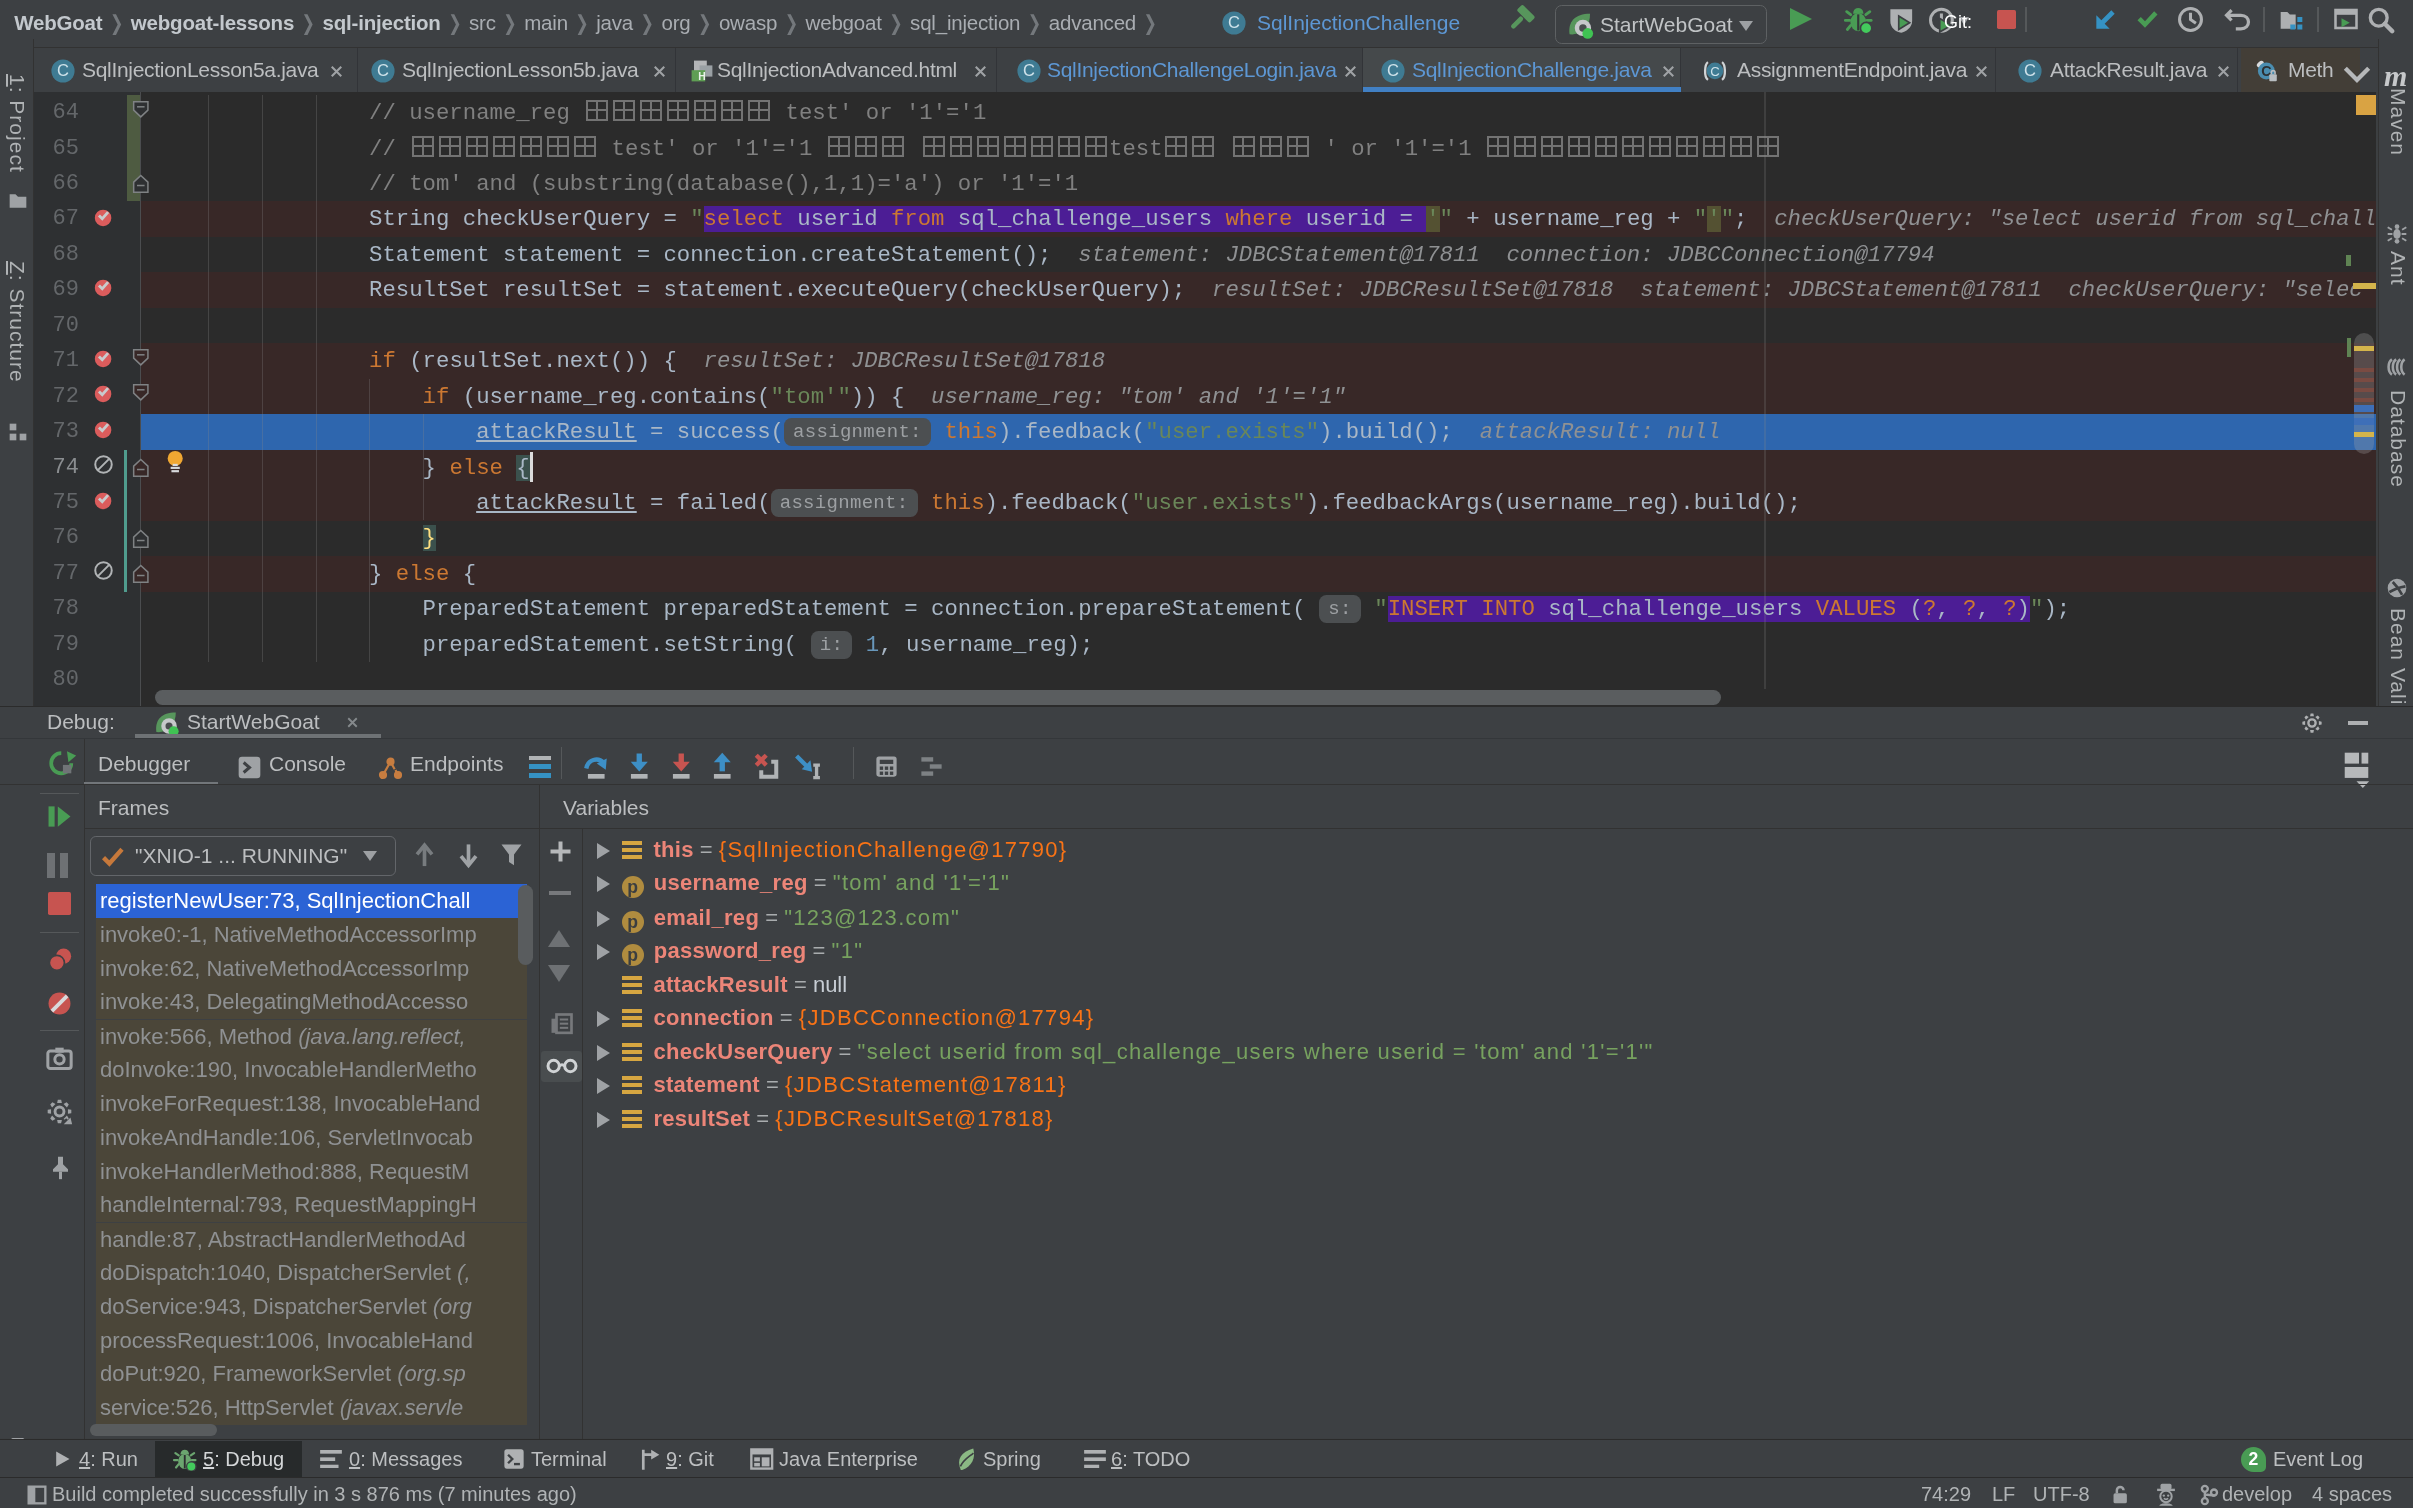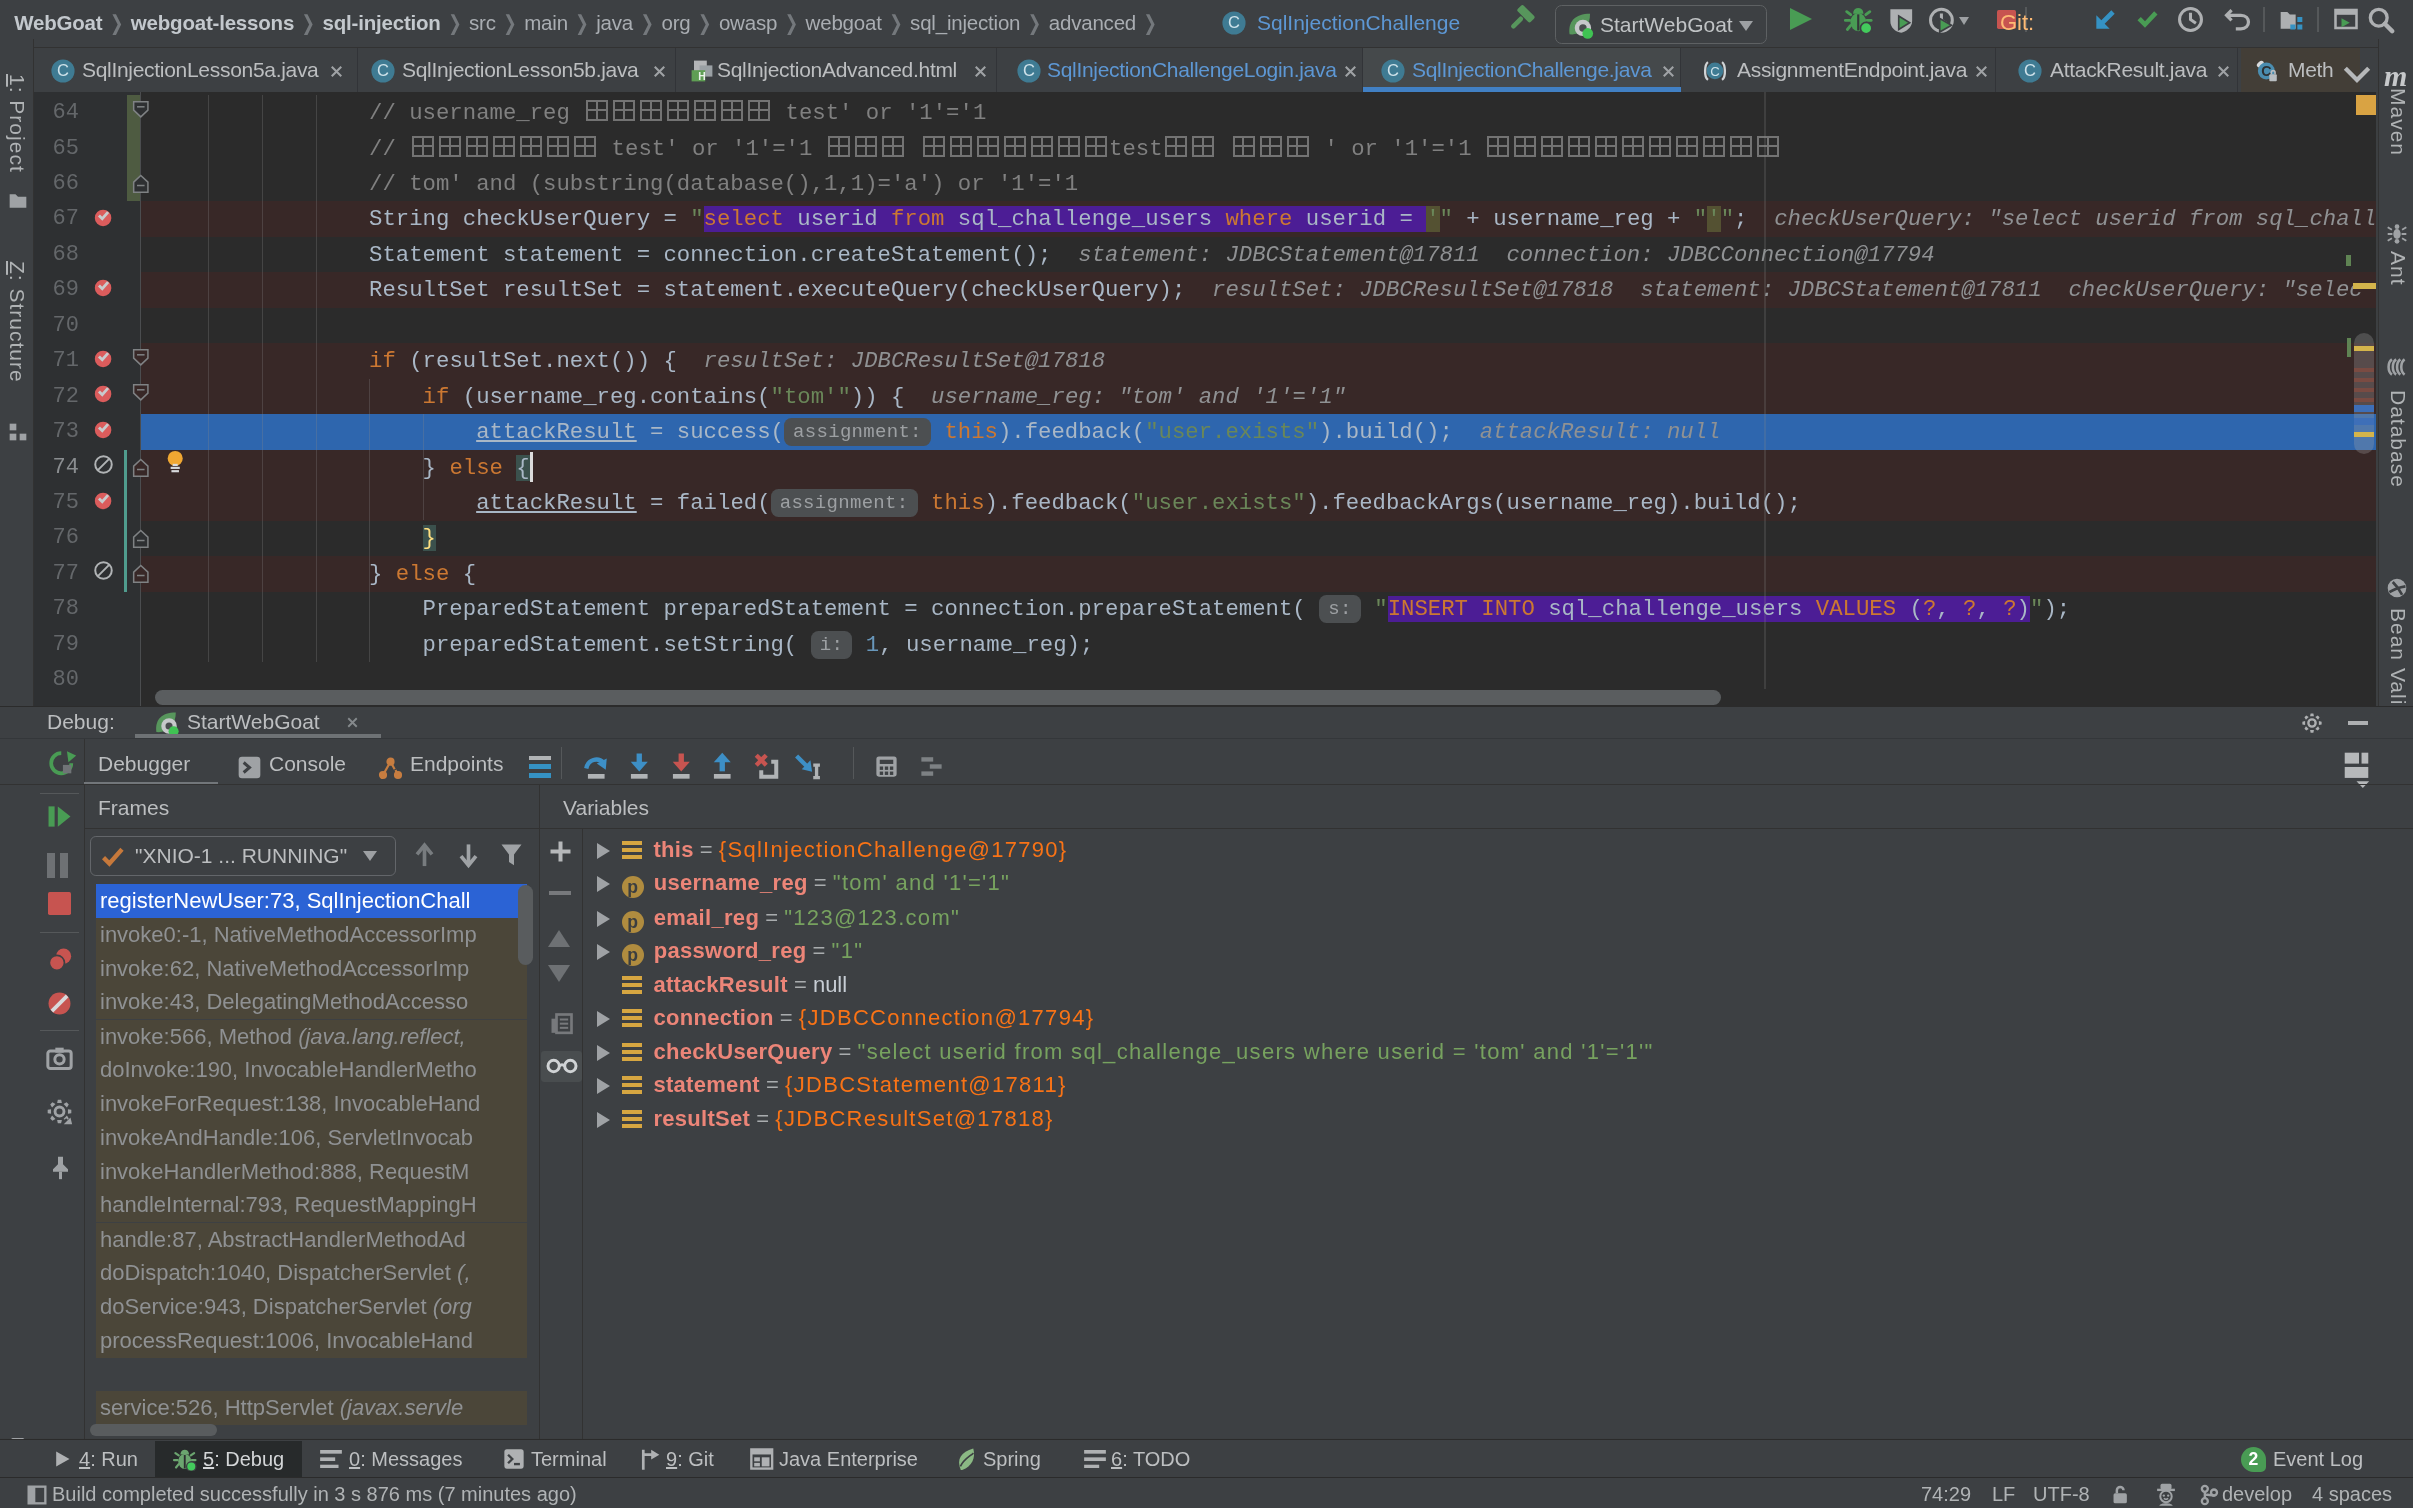--- a/index.html
+++ b/index.html
@@ -107,21 +107,21 @@
         <path d="M7 6 L13.5 10 L7 14 Z" fill="#499c54" stroke="#3d4043" stroke-width="1"></path>
       </svg>
  <svg class="abs" style="left:1928px;top:5.9px" width="28.5" height="28.5" viewBox="0 0 17 17">
         <circle cx="8" cy="8.5" r="6.5" fill="none" stroke="#aeb0b2" stroke-width="1.8"></circle>
         <path d="M8 4.5 L8 8.5 L11 10.5" stroke="#aeb0b2" stroke-width="1.8" fill="none"></path>
         <path d="M7 7.5 L14 11.5 L7 15.5 Z" fill="#499c54" stroke="#3d4043" stroke-width="1"></path>
       </svg>
  <div class="abs" style="left:1959px;top:17px;width:0;height:0;border-top:8.4px solid #9da0a3;border-left:5.9px solid transparent;border-right:5.9px solid transparent"></div>
  <div class="abs" style="left:1997px;top:10px;width:19px;height:19px;background:#c75450;border-radius:1.7px"></div>
  <div class="abs" style="left:2025px;top:6.7px;width:1.7px;height:25px;background:#55585a"></div>
- <div class="abs" style="left:2000px;top:0;font-size:22px;color:#fdba74;line-height:45px">Git:</div>
+ <div class="abs" style="left:1944px;top:0;font-size:18px;color:#ffffff;line-height:45px">Git:</div>
  <svg class="abs" style="left:2093px;top:6.7px" width="25" height="25" viewBox="0 0 15 15">
         <path d="M2 13 L2 5 L5 8 L11 2 L13 4 L7 10 L10 13 Z" fill="#3592c4"></path>
       </svg>
  <svg class="abs" style="left:2135px;top:6.7px" width="25" height="25" viewBox="0 0 15 15">
         <path d="M1.5 8 L3.5 6 L6 8.5 L11.5 2.5 L13.5 4.5 L6 12.5 Z" fill="#499c54"></path>
       </svg>
  <svg class="abs" style="left:2177px;top:5.9px" width="27" height="27" viewBox="0 0 16 16">
         <circle cx="8" cy="8" r="6.5" fill="none" stroke="#aeb0b2" stroke-width="1.8"></circle>
         <path d="M8 4 L8 8 L11.2 10.2" stroke="#aeb0b2" stroke-width="1.8" fill="none"></path>
       </svg>
@@ -570,20 +570,21 @@
   <div class="frow olive" style="top:136px">invoke:566, Method <i>(java.lang.reflect,</i></div>
   <div class="frow olive" style="top:169px">doInvoke:190, InvocableHandlerMetho</div>
   <div class="frow olive" style="top:203px">invokeForRequest:138, InvocableHand</div>
   <div class="frow olive" style="top:237px">invokeAndHandle:106, ServletInvocab</div>
   <div class="frow olive" style="top:271px">invokeHandlerMethod:888, RequestM</div>
   <div class="frow olive" style="top:304px">handleInternal:793, RequestMappingH</div>
   <div class="frow olive" style="top:339px">handle:87, AbstractHandlerMethodAd</div>
   <div class="frow olive" style="top:372px">doDispatch:1040, DispatcherServlet <i>(,</i></div>
   <div class="frow olive" style="top:406px">doService:943, DispatcherServlet <i>(org</i></div>
   <div class="frow olive" style="top:440px">processRequest:1006, InvocableHand</div>
+  <div class="frow olive" style="top:473px">doPut:920, FrameworkServlet <i>(org.sp</i></div>
   <div class="frow olive" style="top:507px">service:526, HttpServlet <i>(javax.servle</i></div>
  </div>
  <div class="abs" style="left:518px;top:178px;width:15px;height:80px;background:#595c5e;border-radius:7.5px"></div>
  <div class="abs" style="left:90px;top:717px;width:127px;height:11.7px;background:#595c5e;border-radius:5.9px"></div>
  <svg class="abs" style="left:46px;top:96px" width="27" height="27" viewBox="0 0 16 16">
         <rect x="1.5" y="2" width="3.6" height="12" fill="#499c54"></rect>
         <path d="M7 2 L14.5 8 L7 14 Z" fill="#499c54"></path>
       </svg>
  <div class="abs" style="left:47px;top:146px;width:8.4px;height:25px;background:#6e7174"></div>
  <div class="abs" style="left:60px;top:146px;width:8.4px;height:25px;background:#6e7174"></div>

